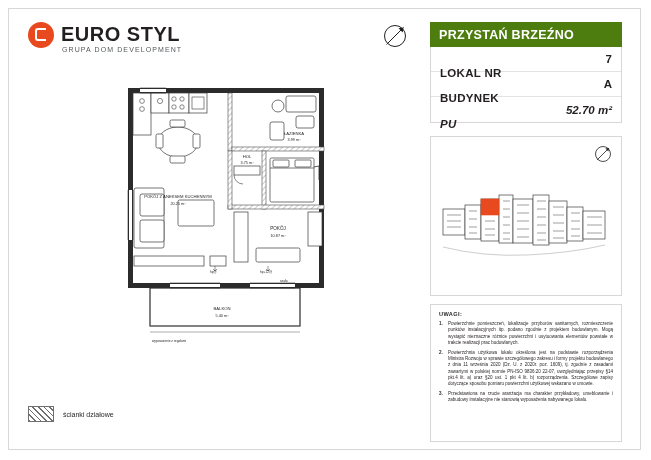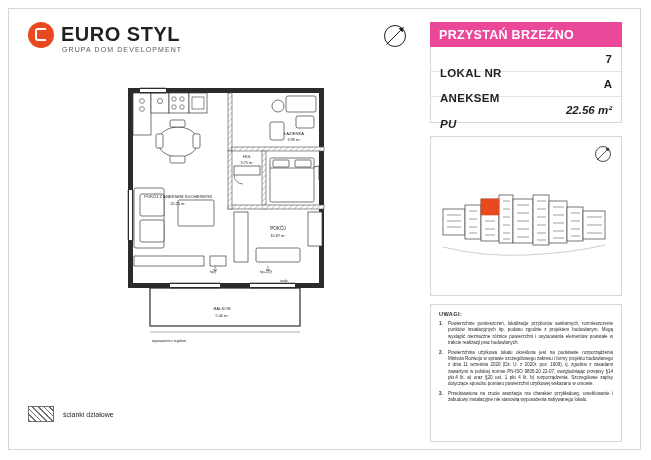--- a/index.html
+++ b/index.html
@@ -77,21 +77,21 @@
   }
   .north svg { display: block; }
 
   
   .panel {
     position: absolute;
     left: 430px; top: 22px;
     width: 192px;
   }
   .panel-title {
-    background: #ec4899;
+    background: #4d7c0f;
     color: #ffffff;
     font-size: 12.5px;
     font-weight: bold;
     letter-spacing: 0.3px;
     padding: 6px 8px 6px 9px;
     box-sizing: border-box;
     height: 25px;
   }
   .panel-rows {
     border: 1px solid #d7d7d7;
@@ -215,26 +215,26 @@
   </div>
 
   <div class="panel">
     <div class="panel-title">PRZYSTAŃ BRZEŹNO</div>
     <div class="panel-rows">
       <div class="panel-row">
         <span class="panel-label">LOKAL NR</span>
         <span class="panel-value">7</span>
       </div>
       <div class="panel-row">
-        <span class="panel-label">ANEKSEM</span>
+        <span class="panel-label">BUDYNEK</span>
         <span class="panel-value">A</span>
       </div>
       <div class="panel-row">
         <span class="panel-label">PU</span>
-        <span class="panel-value">22.56 m²</span>
+        <span class="panel-value">52.70 m²</span>
       </div>
     </div>
   </div>
 
   <div class="keyplan">
     <div class="keyplan-north">
       <svg width="20" height="20" viewBox="0 0 20 20">
         <circle cx="10" cy="10" r="7.5" fill="none" stroke="#231f20" stroke-width="0.8"></circle>
         <line x1="4" y1="16" x2="16" y2="4" stroke="#231f20" stroke-width="0.8"></line>
         <polygon points="16,4 12.4,4.6 15.4,7.6" fill="#231f20"></polygon>

